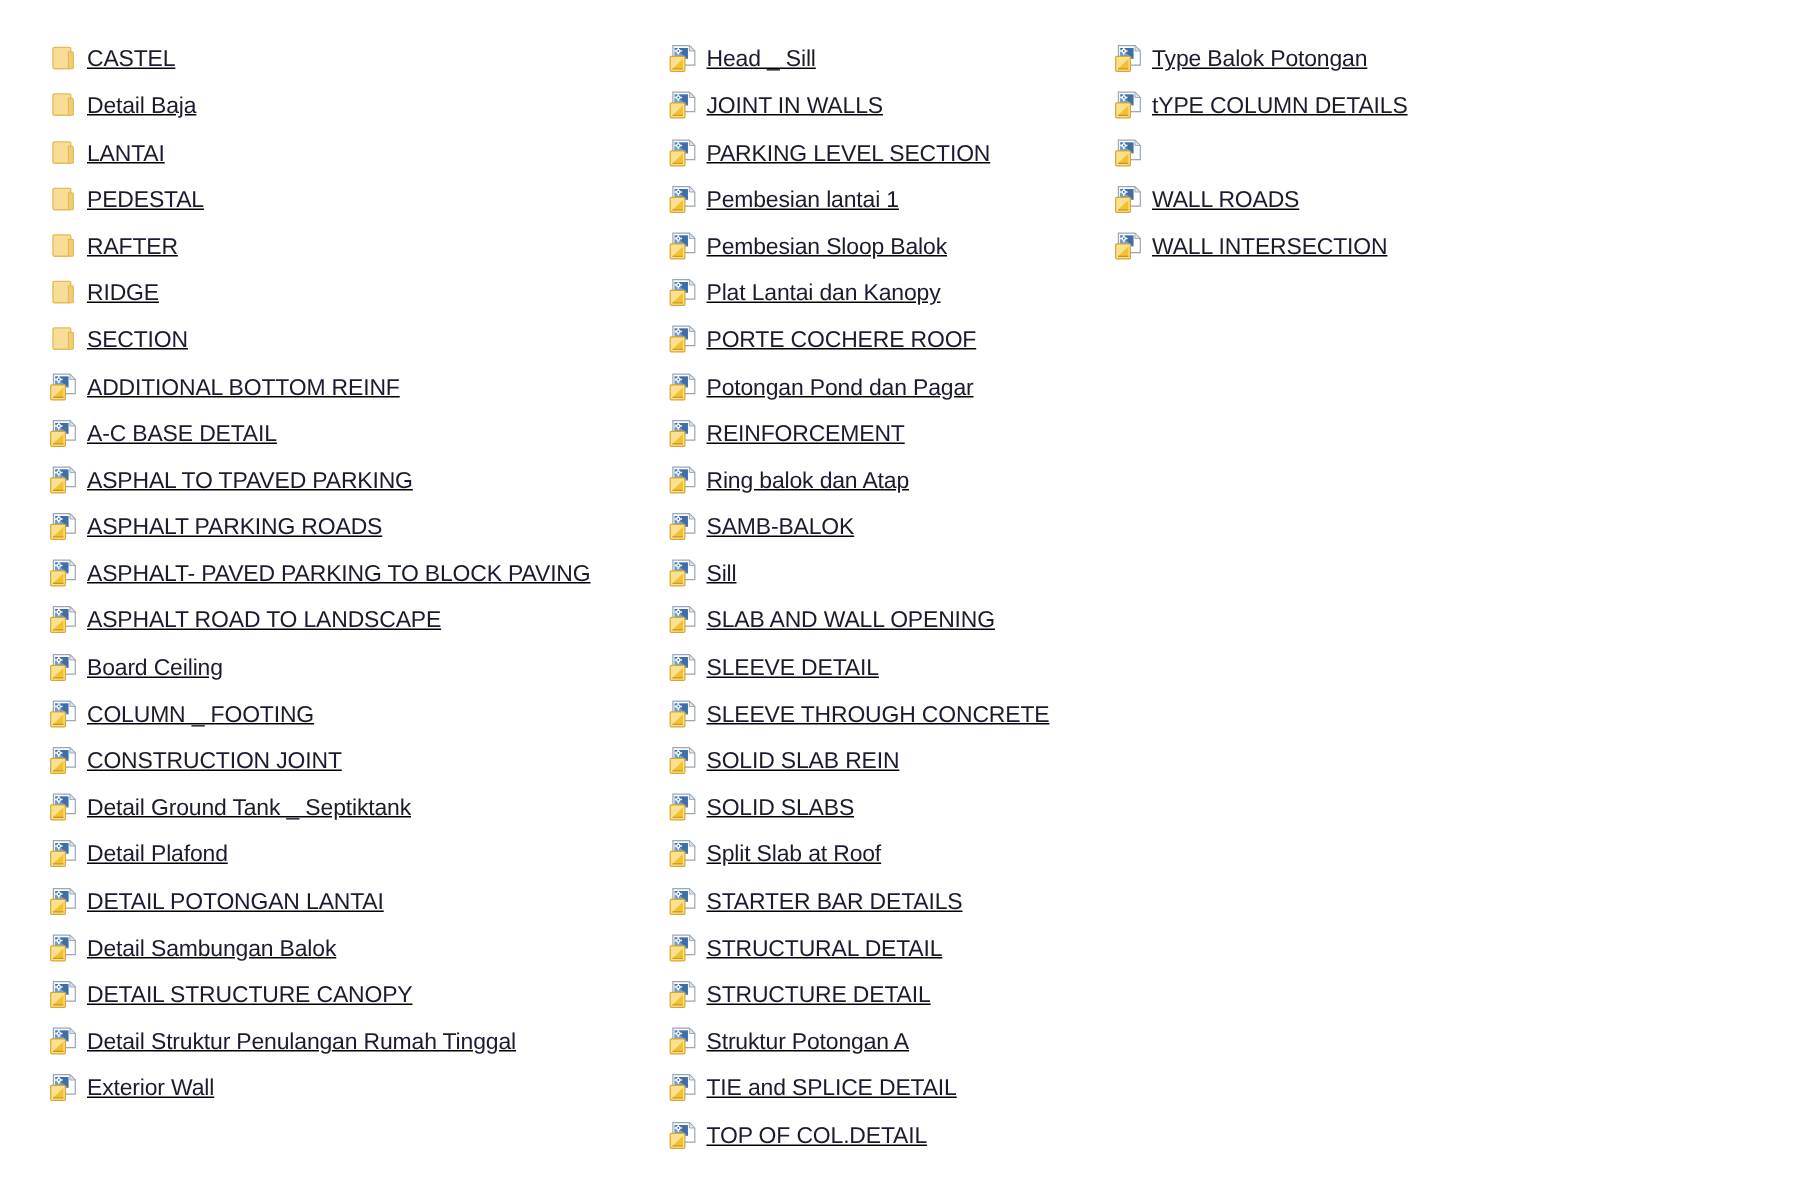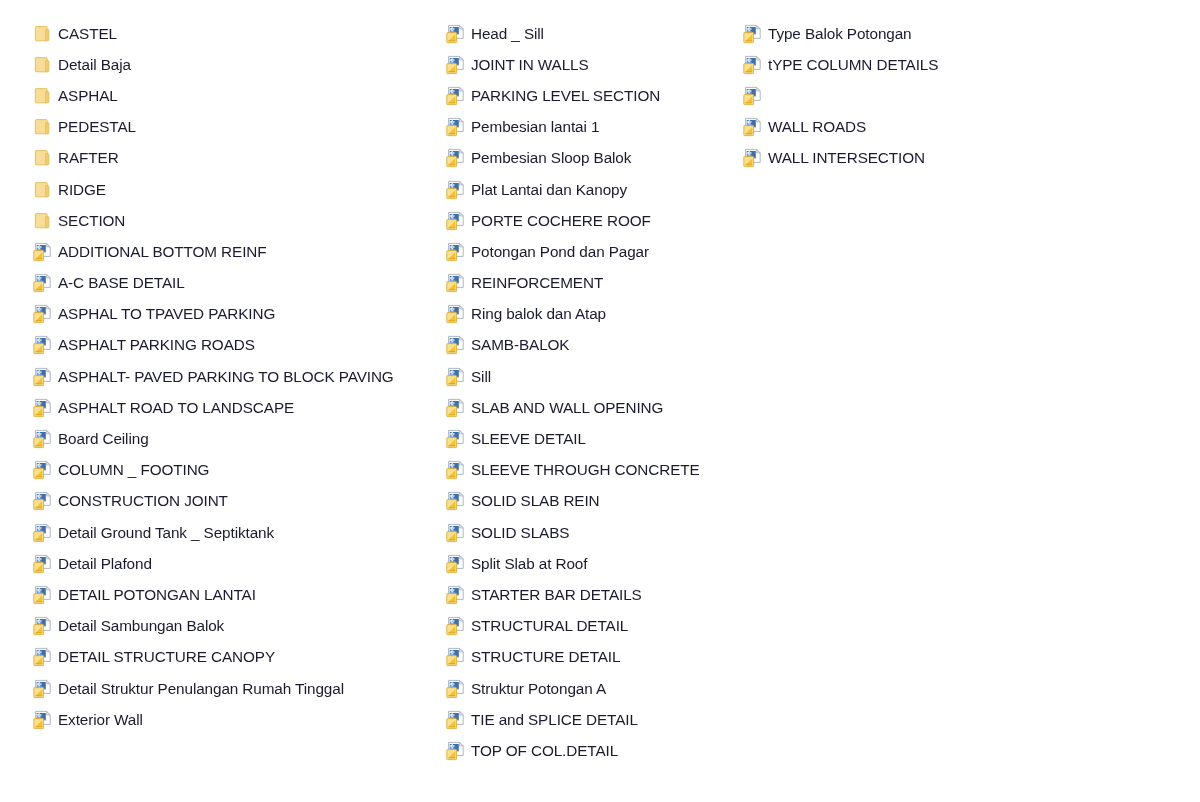--- a/index.html
+++ b/index.html
@@ -25,26 +25,27 @@
     position: absolute;
     top: 18px;
   }
 
   #column-1 { left: 30px;  width: 410px; }
   #column-2 { left: 443px; width: 295px; }
   #column-3 { left: 740px; width: 340px; }
 
   .item-row {
     display: flex;
-    align-items: center;
+    align-items: flex-end;
     height: 31.2px;
     padding-left: 3px;
     box-sizing: border-box;
     cursor: default;
     user-select: none;
+    text-decoration: underline;
   }
 
   .item-icon {
     position: relative;
     width: 20px;
     height: 20px;
     flex: 0 0 20px;
     margin-right: 5px;
   }
 
@@ -86,21 +87,21 @@
         </span>
         <span class="item-label">Detail Baja</span>
       </div>
       <div class="item-row">
         <span class="item-icon">
           <svg viewBox="0 0 20 20" xmlns="http://www.w3.org/2000/svg">
             <path d="M3.2 2.6 h10.1 a0.9 0.9 0 0 1 0.9 0.9 v12.4 a0.9 0.9 0 0 1 -0.9 0.9 h-10.1 a0.9 0.9 0 0 1 -0.9 -0.9 v-12.4 a0.9 0.9 0 0 1 0.9 -0.9 z" fill="#f7dd97" stroke="#e3bc58" stroke-width="0.9"></path>
             <path d="M12.6 5.6 h2.5 a0.8 0.8 0 0 1 0.8 0.8 v9.6 a0.8 0.8 0 0 1 -0.8 0.8 h-2.5 z" fill="#f0cd72" stroke="#e3bc58" stroke-width="0.8"></path>
           </svg>
         </span>
-        <span class="item-label">ASPHAL</span>
+        <span class="item-label">LANTAI</span>
       </div>
       <div class="item-row">
         <span class="item-icon">
           <svg viewBox="0 0 20 20" xmlns="http://www.w3.org/2000/svg">
             <path d="M3.2 2.6 h10.1 a0.9 0.9 0 0 1 0.9 0.9 v12.4 a0.9 0.9 0 0 1 -0.9 0.9 h-10.1 a0.9 0.9 0 0 1 -0.9 -0.9 v-12.4 a0.9 0.9 0 0 1 0.9 -0.9 z" fill="#f7dd97" stroke="#e3bc58" stroke-width="0.9"></path>
             <path d="M12.6 5.6 h2.5 a0.8 0.8 0 0 1 0.8 0.8 v9.6 a0.8 0.8 0 0 1 -0.8 0.8 h-2.5 z" fill="#f0cd72" stroke="#e3bc58" stroke-width="0.8"></path>
           </svg>
         </span>
         <span class="item-label">PEDESTAL</span>
       </div>

